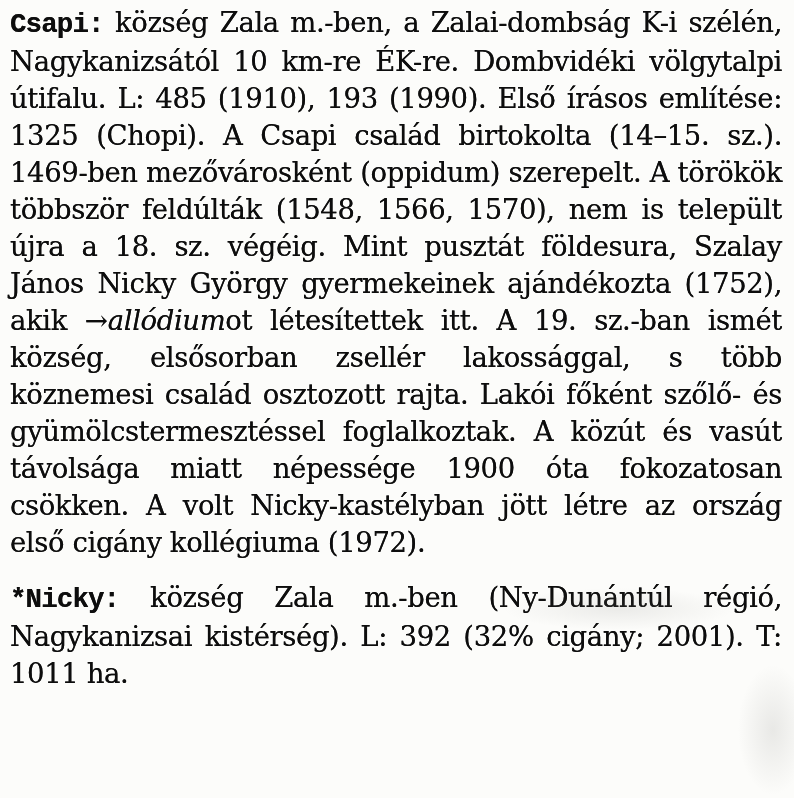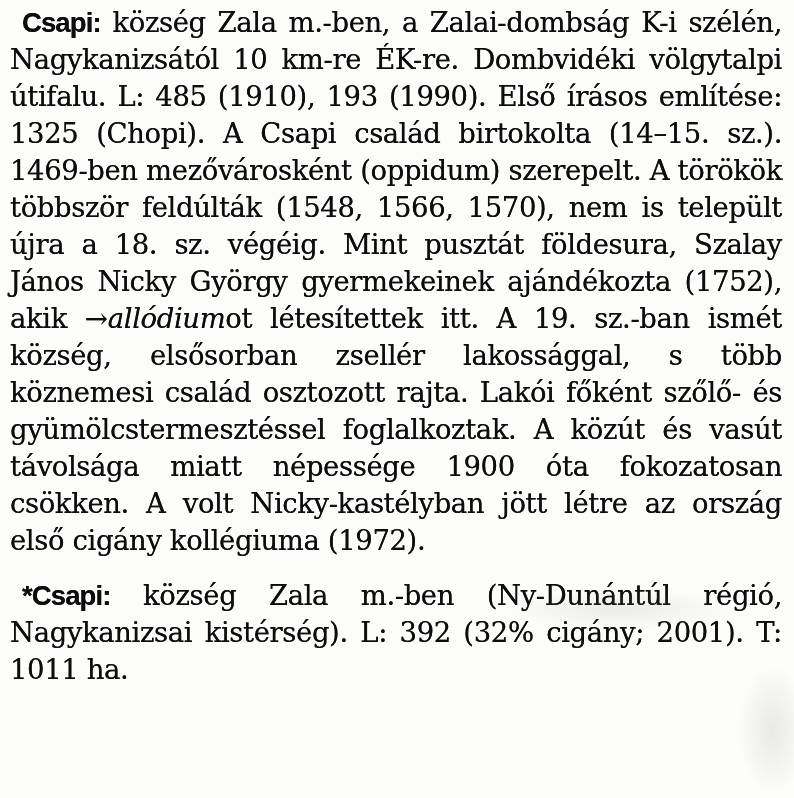--- a/index.html
+++ b/index.html
@@ -24,24 +24,23 @@
     font-size: 27.5px;
     line-height: 37px;
     letter-spacing: -0.4px;
     color: #0d0d0d;
     text-shadow: 0 0 0.6px rgba(10,10,10,0.85);
   }
   .entry + .entry {
     margin-top: 18px;
   }
   .headword {
-    font-family: Liberation Sans, sans-serif;
+    font-family: Liberation Mono, monospace;
     font-weight: 700;
     letter-spacing: -0.9px;
-    margin-left: 12px;
   }
   .arrow {
     font-style: normal;
     letter-spacing: 0;
   }
   .xref {
   }
   .smudge {
     position: absolute;
     pointer-events: none;
@@ -57,17 +56,17 @@
     width: 70px; height: 130px;
     background: radial-gradient(closest-side, rgba(130,130,125,0.16), rgba(130,130,125,0));
   }
 </style>
 </head>
 <body>
 
 <main class="page">
   <p class="entry"><b class="headword">Csapi:</b><span> község Zala m.-ben, a Zalai-dombság K-i szélén, Nagykanizsától 10 km-re ÉK-re. Dombvidéki völgytalpi útifalu. L: 485 (1910), 193 (1990). Első írásos említése: 1325 (Chopi). A Csapi család birtokolta (14–15. sz.). 1469-ben mezővárosként (oppidum) szerepelt. A törökök többször feldúlták (1548, 1566, 1570), nem is települt újra a 18. sz. végéig. Mint pusztát földesura, Szalay János Nicky György gyermekeinek ajándékozta (1752), akik </span><span class="arrow">→</span><i class="xref">allódium</i><span>ot létesítettek itt. A 19. sz.-ban ismét község, elsősorban zsellér lakossággal, s több köznemesi család osztozott rajta. Lakói főként szőlő- és gyümölcstermesztéssel foglalkoztak. A közút és vasút távolsága miatt népessége 1900 óta fokozatosan csökken. A volt Nicky-kastélyban jött létre az ország első cigány kollégiuma (1972).</span></p>
 
-  <p class="entry"><b class="headword">*Csapi:</b><span> község Zala m.-ben (Ny-Dunántúl régió, Nagykanizsai kistérség). L: 392 (32% cigány; 2001). T: 1011 ha.</span></p>
+  <p class="entry"><b class="headword">*Nicky:</b><span> község Zala m.-ben (Ny-Dunántúl régió, Nagykanizsai kistérség). L: 392 (32% cigány; 2001). T: 1011 ha.</span></p>
 
   <div class="smudge s1"></div>
   <div class="smudge s2"></div>
 </main>
 
 </body></html>

